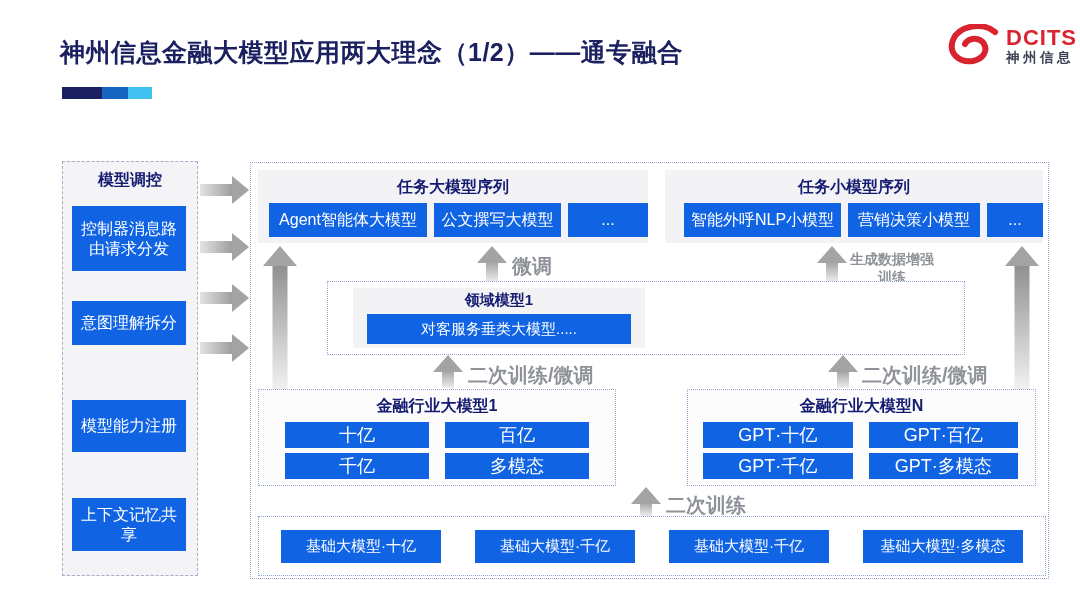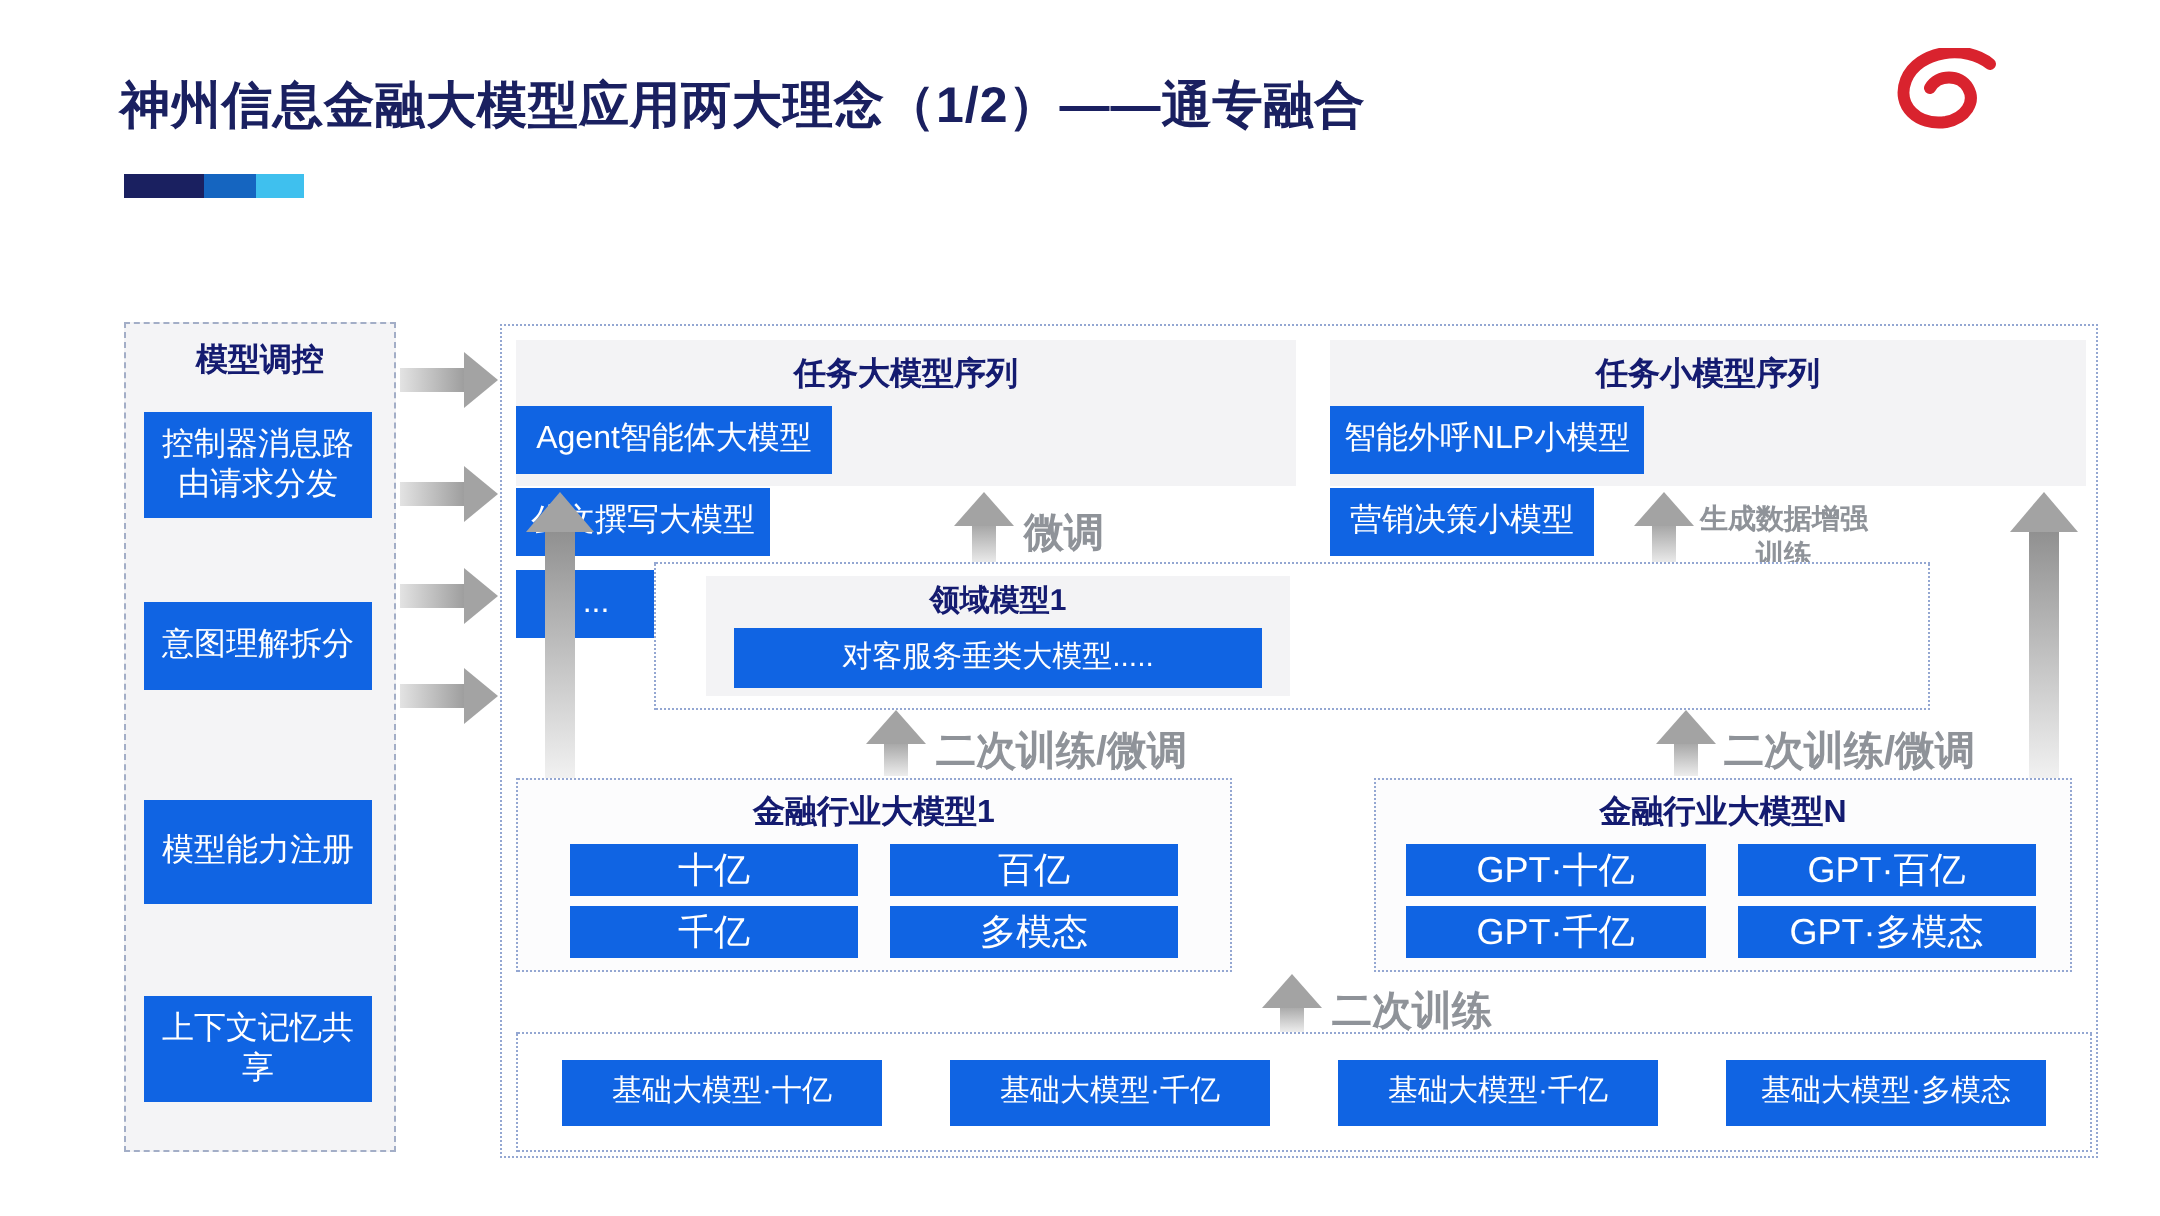--- a/index.html
+++ b/index.html
@@ -33,21 +33,21 @@
   .panel-bg { background:#f3f3f5; }
   .dotted { border:1px dotted #94a7d2; background:#ffffff; }
   .flow-label { position:absolute; color:#8f9399; font-weight:bold; font-size:20px; white-space:nowrap; }
   
   .sidebar {
     position:absolute; left:62px; top:161px; width:134px; height:413px;
     background:#f4f4f6; border:1px dashed #a3aec7;
   }
   .sb-title { margin-top:8px; text-align:center; font-weight:bold; font-size:16px; color:#141b70; }
   .sb-btn { position:absolute; left:9px; width:114px; font-size:16px; padding:0 4px; box-sizing:border-box; }
-  .sb-btn1 { top:44px; height:53px; }
+  .sb-btn1 { top:44px; height:65px; }
   .sb-btn2 { top:139px; height:44px; }
   .sb-btn3 { top:238px; height:52px; }
   .sb-btn4 { top:336px; height:53px; }
   
   .arrow-right { position:absolute; width:50px; height:28px; }
   .arrow-right .shaft { position:absolute; left:0; top:8px; width:33px; height:12px;
     background:linear-gradient(to right,#e3e3e3,#9c9c9c); }
   .arrow-right .head { position:absolute; left:32px; top:0; width:0; height:0;
     border-top:14px solid transparent; border-bottom:14px solid transparent; border-left:17px solid #a3a3a3; }
   .arrow-up { position:absolute; width:36px; }
@@ -57,21 +57,21 @@
     width:12px; background:linear-gradient(to bottom,#a0a0a0,#ededed); }
   .arrow-up.tall .head { border-left-width:17px; border-right-width:17px; border-bottom-width:20px; }
   .arrow-up.tall .shaft { top:18px; width:15px; background:linear-gradient(to bottom,#8f8f8f,#f2f2f2); }
   
   .main-box { position:absolute; left:250px; top:162px; width:797px; height:415px;
     border:1px dotted #94a7d2; }
   .group { position:absolute; }
   .g-task-large { left:258px; top:170px; width:390px; height:73px; }
   .g-task-small { left:665px; top:170px; width:378px; height:73px; }
   .group .g-head { padding-top:7px; }
-  .btn-row { position:absolute; left:0; right:0; top:33px; display:flex; justify-content:flex-end; gap:7px;flex-direction:column; }
+  .btn-row { position:absolute; left:0; right:0; top:33px; display:flex; justify-content:flex-end; gap:7px; }
   .btn-row .btn { height:34px; }
   .domain-box { position:absolute; left:327px; top:281px; width:636px; height:72px; }
   .domain-panel { position:absolute; top:6px; width:292px; height:60px; }
   .domain-panel .g-head { padding-top:3px; font-size:15px; }
   .domain-panel .btn { margin:4px auto 0; width:264px; height:30px; font-size:15px; }
   .dp-1 { left:25px; }
   .dp-n { left:330px; }
   .industry-box { position:absolute; top:389px; height:95px; background:#fcfcfd; }
   .ib-1 { left:258px; width:356px; }
   .ib-n { left:687px; width:347px; }
@@ -94,20 +94,24 @@
   <div class="title-bar">
     <div class="seg1"></div>
     <div class="seg2"></div>
     <div class="seg3"></div>
   </div>
 
   <div class="logo">
     <svg width="56" height="44" viewBox="0 0 56 44">
       <path d="M50 8 C38 -2 14 1 8 16 C3 29 14 39 28 37 C38 35 43 27 39 20 C35 13 24 13 20 20" fill="none" stroke="#d9232e" stroke-width="6" stroke-linecap="round"></path>
     </svg>
+    <div class="logo-text">
+      <span class="logo-en">DCITS</span>
+      <span class="logo-cn">神州信息</span>
+    </div>
   </div>
 
   <div class="sidebar">
     <div class="sb-title">模型调控</div>
     <div class="btn sb-btn sb-btn1">控制器消息路由请求分发</div>
     <div class="btn sb-btn sb-btn2">意图理解拆分</div>
     <div class="btn sb-btn sb-btn3">模型能力注册</div>
     <div class="btn sb-btn sb-btn4">上下文记忆共享</div>
   </div>
 

